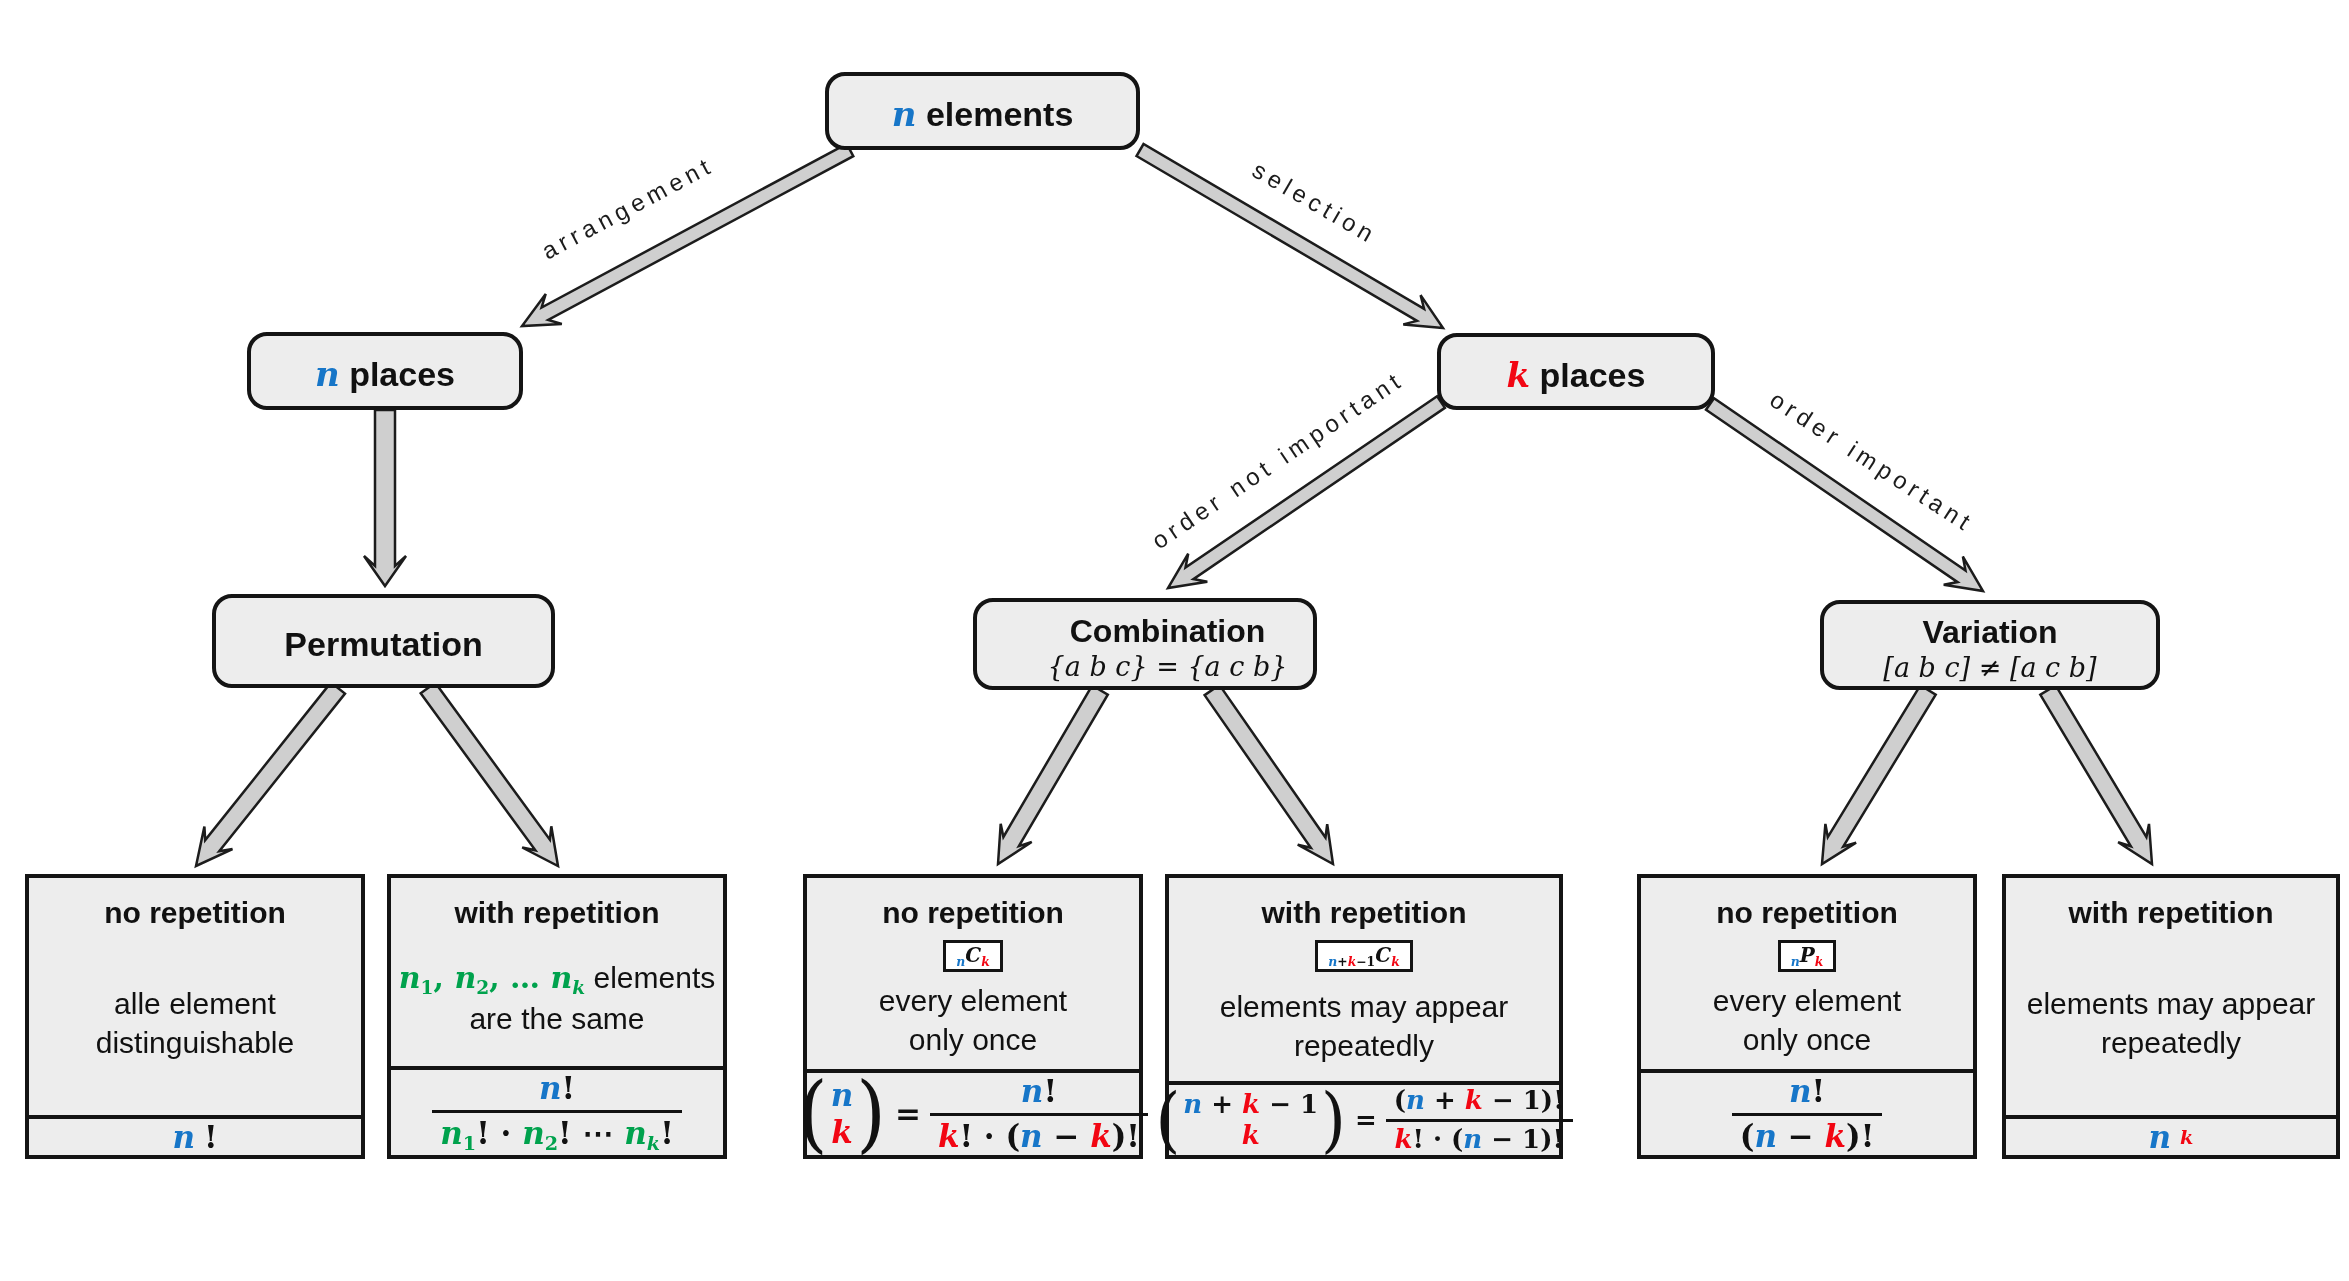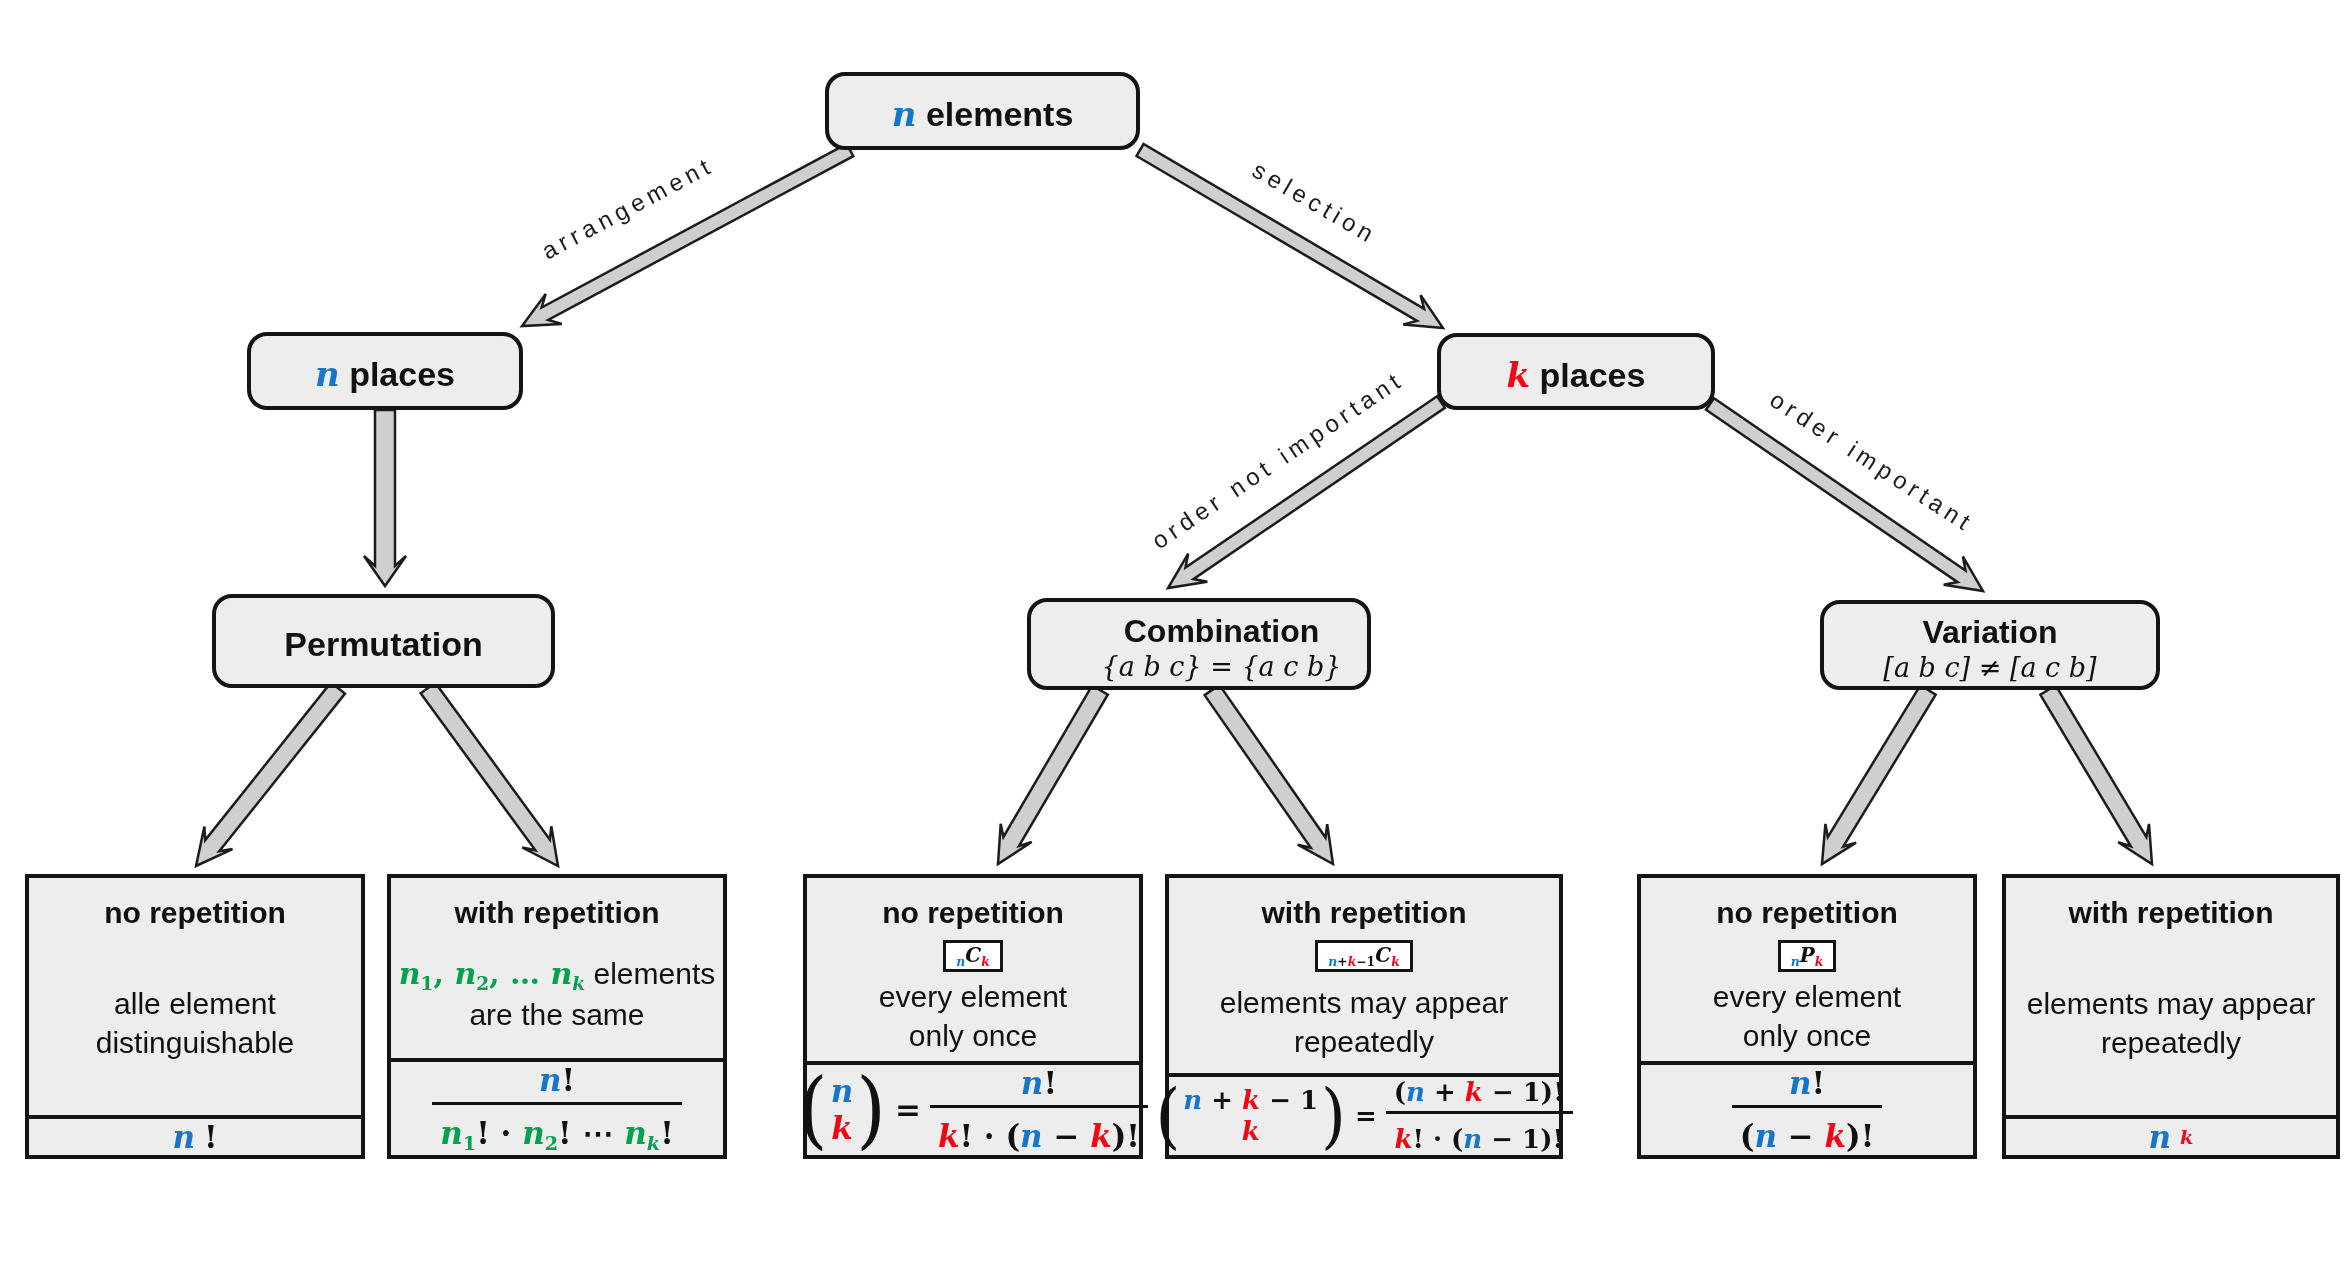--- a/index.html
+++ b/index.html
@@ -54,39 +54,39 @@
   .tk.snb{font-family:"Liberation Sans",sans-serif;font-weight:bold;}
   .tk.bl{color:var(--blue);}
   .tk.rd{color:var(--red);}
   .tk.gn{color:var(--green);}
   .tk.sub{font-size:0.62em;vertical-align:-0.3em;}
   .tk.sup{font-size:0.62em;vertical-align:0.55em;}
 
   
   .frac{display:inline-block;text-align:center;vertical-align:middle;}
   .fnum{display:block;padding:0 8px 3px;}
-  .fden{display:block;border-top:3px solid #111;padding:10px 8px 0;}
+  .fden{display:block;border-top:3px solid #111;padding:2px 8px 0;}
 
   
   .binom{display:inline-flex;align-items:center;}
   .bparen{font-family:"DejaVu Serif",serif;font-weight:400;font-size:2.45em;line-height:1;transform:scaleY(1.12);}
   .bstack{display:inline-flex;flex-direction:column;align-items:center;line-height:1.2;padding:0 3px;}
 
   
   .edge-label{
     position:absolute;z-index:3;font-size:24px;letter-spacing:5px;color:#1c1c1c;
     white-space:nowrap;font-family:"Liberation Sans",sans-serif;
   }
 
   
   #node-n-elements{left:825px;top:72px;width:315px;height:78px;}
   #node-n-places{left:247px;top:332px;width:276px;height:78px;}
   #node-k-places{left:1437px;top:333px;width:278px;height:77px;}
   #node-permutation{left:212px;top:594px;width:343px;height:94px;}
-  #node-combination{left:1027px;top:598px;width:344px;height:92px;padding-left:45px;}
+  #node-combination{left:973px;top:598px;width:344px;height:92px;padding-left:45px;}
   #node-variation{left:1820px;top:600px;width:340px;height:90px;}
 
   
   #card-0{left:25px;width:340px;}
   #card-1{left:387px;width:340px;}
   #card-2{left:803px;width:340px;}
   #card-3{left:1165px;width:398px;}
   #card-4{left:1637px;width:340px;}
   #card-5{left:2002px;width:338px;}
 </style>

